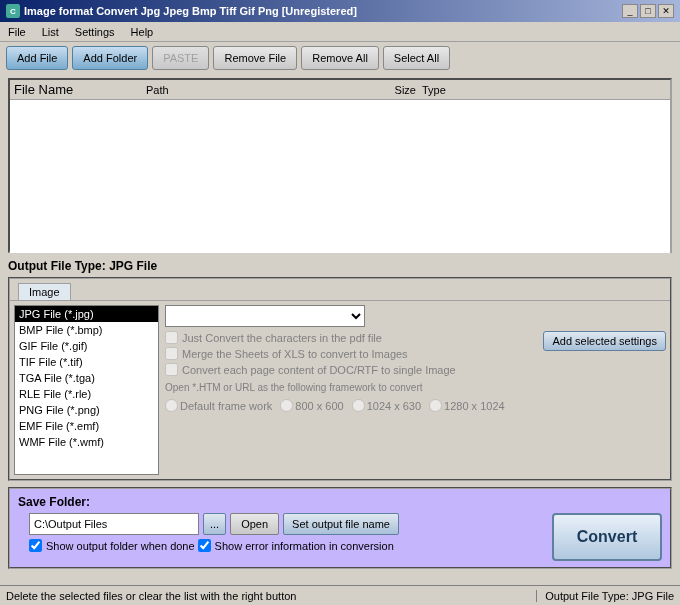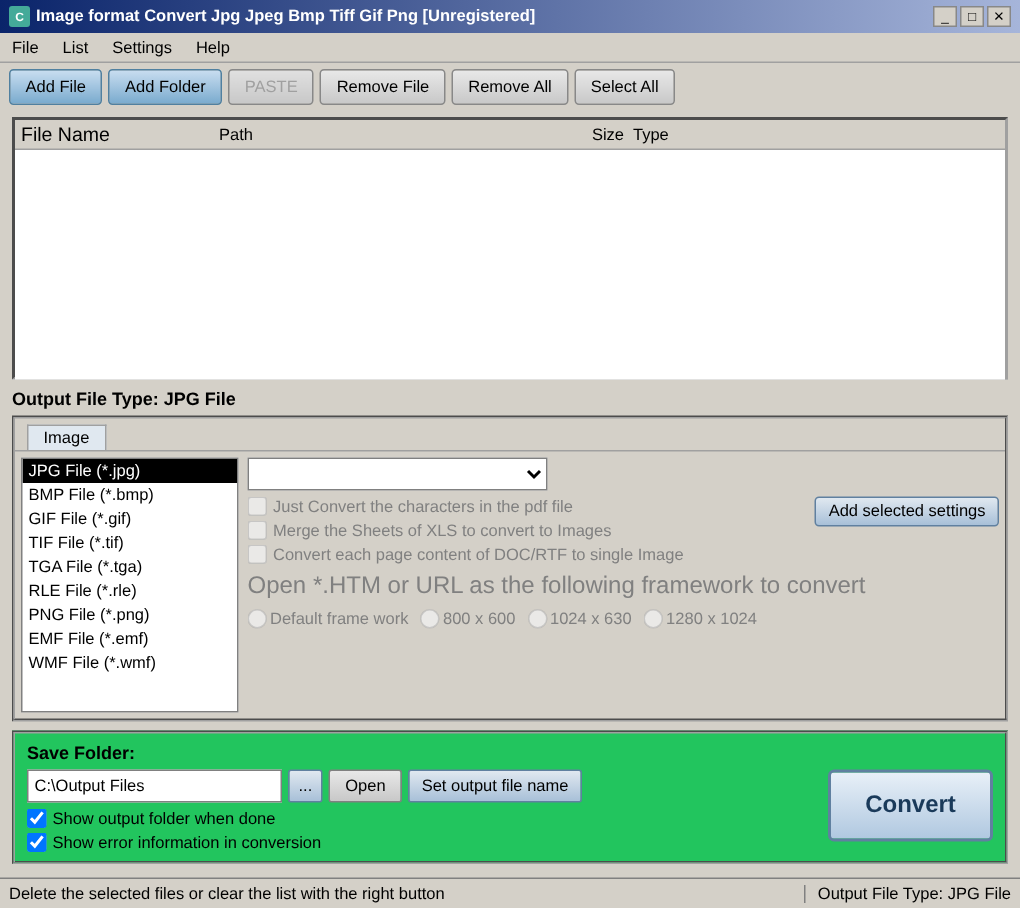--- a/index.html
+++ b/index.html
@@ -227,21 +227,21 @@
       align-items: flex-start;
       gap: 4px;
     }
     .options-checkboxes {
       flex: 1;
       display: flex;
       flex-direction: column;
       gap: 3px;
     }
     .open-framework-label {
-      font-size: 16px;
+      font-size: 10px;
       color: #808080;
       margin-top: 2px;
     }
     .radio-row {
       display: flex;
       align-items: center;
       gap: 8px;
       margin-top: 2px;
     }
     .radio-option {
@@ -251,21 +251,21 @@
       font-size: 11px;
       color: #808080;
     }
     .radio-option input { margin: 0; }
 
     
     .save-folder-section {
       margin-top: 6px;
       border: 2px groove #a0a0a0;
       padding: 6px 8px;
-      background: #22c55e;
+      background: #c4b5fd;
     }
     .save-folder-label {
       font-size: 12px;
       font-weight: bold;
       margin-bottom: 4px;
     }
     .save-folder-row {
       display: flex;
       align-items: center;
       gap: 4px;
@@ -313,21 +313,20 @@
       padding: 10px 20px;
       font-size: 16px;
       font-weight: bold;
       cursor: pointer;
       color: #1a3a5a;
       min-width: 110px;
       height: 48px;
     }
     .save-checkboxes {
       display: flex;
-      flex-direction: column;
       gap: 3px;
     }
     .save-checkbox-row {
       display: flex;
       align-items: center;
       gap: 4px;
       font-size: 11px;
     }
     .save-checkbox-row input { margin: 0; }
 
@@ -467,21 +466,21 @@
             <label for="r4">1280 x 1024</label>
           </div>
         </div>
       </div>
     </div>
   </div>
 
   <div class="save-folder-section inset-border">
     <div class="save-folder-label">Save Folder:</div>
     <div style="display: flex; align-items: flex-start; gap: 8px;">
-      <div style="flex: 1;">
+      <div style="flex: 1; margin-left: 11px;">
         <div class="save-folder-row">
           <input type="text" class="save-folder-input" value="C:\Output Files" style="">
           <button class="small-btn">...</button>
           <button class="open-btn">Open</button>
           <button class="set-output-btn">Set output file name</button>
         </div>
         <div class="save-checkboxes">
           <div class="save-checkbox-row">
             <input type="checkbox" id="showfolder" checked="" style="">
             <label for="showfolder">Show output folder when done</label>

